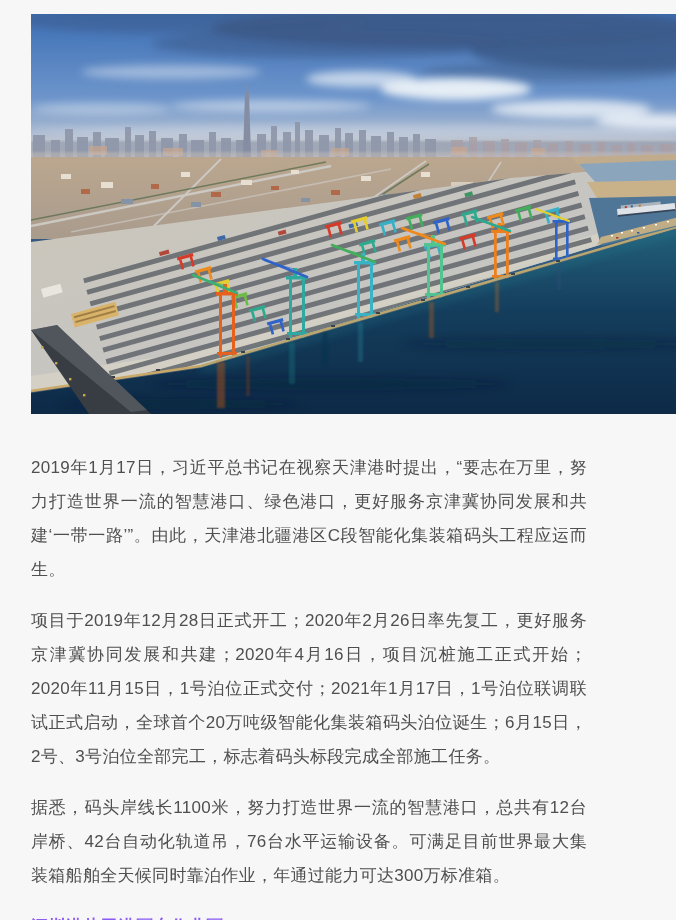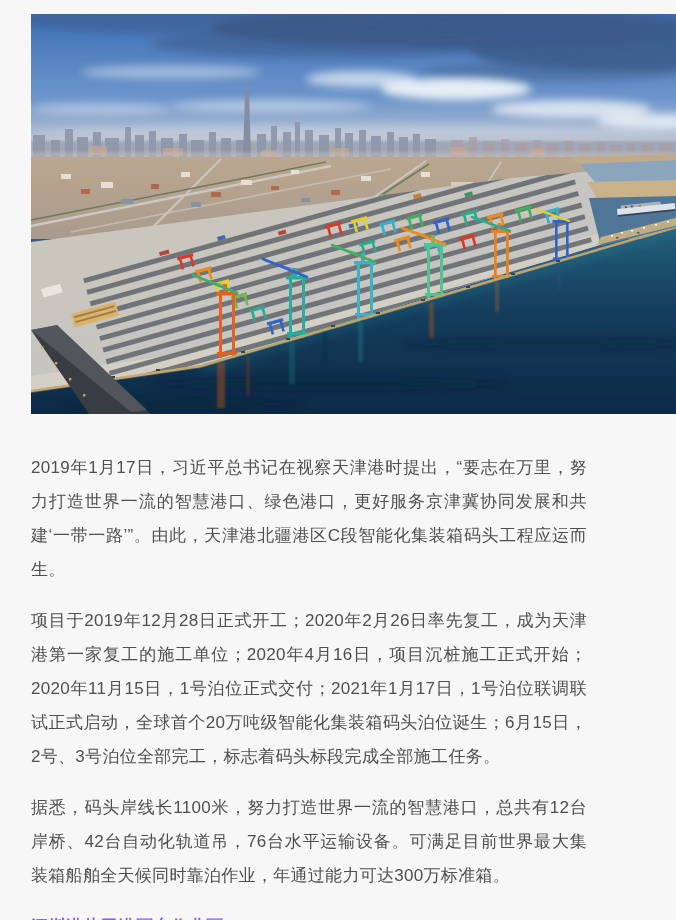--- a/index.html
+++ b/index.html
@@ -388,21 +388,21 @@
         <rect x="327" y="308" width="5" height="40" fill="#2a8fa0" opacity=".3"></rect>
         <rect x="398" y="288" width="5" height="36" fill="#c4641e" opacity=".35"></rect>
         <rect x="464" y="268" width="4" height="30" fill="#d0731f" opacity=".3"></rect>
         <rect x="526" y="250" width="4" height="26" fill="#2d4f7a" opacity=".4"></rect>
       </g>
     </svg>
   </figure>
 
   <p class="para">2019年1月17日，习近平总书记在视察天津港时提出，“要志在万里，努力打造世界一流的智慧港口、绿色港口，更好服务京津冀协同发展和共建‘一带一路’”。由此，天津港北疆港区C段智能化集装箱码头工程应运而生。</p>
 
-  <p class="para">项目于2019年12月28日正式开工；2020年2月26日率先复工，成为天津港第一家复工的施工单位；2020年4月16日，项目沉桩施工正式开始；2020年11月15日，1号泊位正式交付；2021年1月17日，1号泊位联调联试正式启动，全球首个20万吨级智能化集装箱码头泊位诞生；6月15日，2号、3号泊位全部完工，标志着码头标段完成全部施工任务。</p>
+  <p class="para">项目于2019年12月28日正式开工；2020年2月26日率先复工，更好服务京津冀协同发展和共建；2020年4月16日，项目沉桩施工正式开始；2020年11月15日，1号泊位正式交付；2021年1月17日，1号泊位联调联试正式启动，全球首个20万吨级智能化集装箱码头泊位诞生；6月15日，2号、3号泊位全部完工，标志着码头标段完成全部施工任务。</p>
 
   <p class="para">据悉，码头岸线长1100米，努力打造世界一流的智慧港口，总共有12台岸桥、42台自动化轨道吊，76台水平运输设备。可满足目前世界最大集装箱船舶全天候同时靠泊作业，年通过能力可达300万标准箱。</p>
 
   <p class="link-row">
     <a href="#">深圳港盐田港区东作业区</a>
   </p>
 
 </div>
 
 </body></html>

